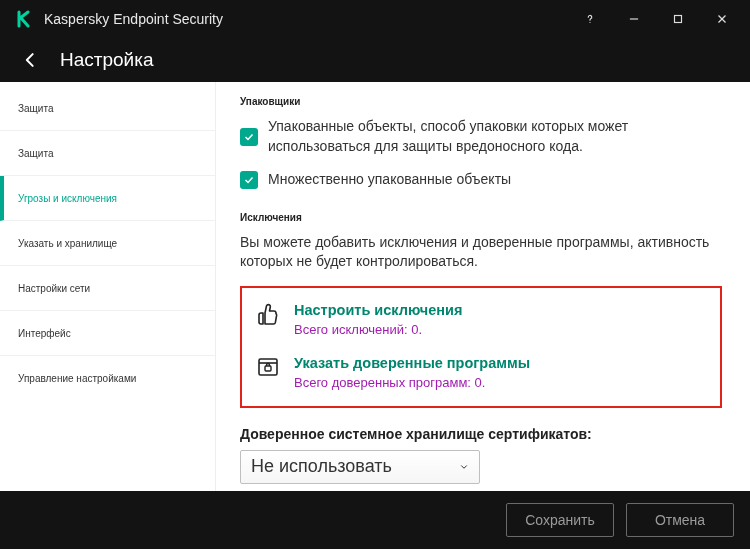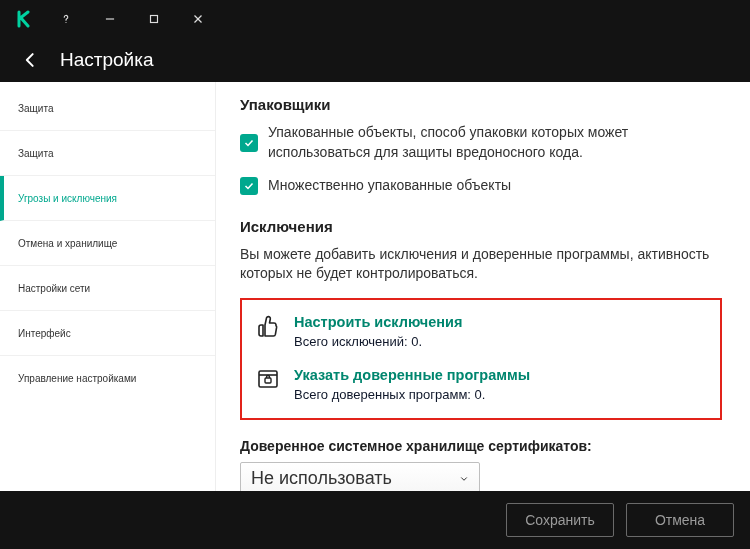--- a/index.html
+++ b/index.html
@@ -18,55 +18,56 @@
   .subheader .page-title { font-size: 19px; font-weight: 400; }
 
   .body { flex: 1; display: flex; min-height: 0; }
 
   .sidebar { width: 216px; background: #fff; border-right: 1px solid #eee; display: flex; flex-direction: column; padding-top: 4px; }
   .sidebar .item { height: 45px; display: flex; align-items: center; padding: 0 18px; font-size: 10px; color: #333; border-bottom: 1px solid #f0f0f0; cursor: pointer; }
   .sidebar .item.active { color: #00a88e; border-left: 4px solid #00a88e; padding-left: 14px; font-weight: 500; }
   .sidebar .item:last-child { border-bottom: none; }
 
   .main { flex: 1; overflow: auto; padding: 14px 28px 18px 24px; background: #fff; color: #222; }
-  .section-title { font-size: 15px; font-weight: 700; color: #222; margin-bottom: 10px; }
+  .section-title { font-size: 10px; font-weight: 700; color: #222; margin-bottom: 10px; }
 
   .check-row { display: flex; align-items: center; gap: 10px; margin-bottom: 14px; padding-right: 8px; }
   .checkbox { width: 18px; height: 18px; border-radius: 3px; background: #00a88e; flex-shrink: 0; display: flex; align-items: center; justify-content: center; margin-top: 1px; }
   .checkbox svg { width: 12px; height: 12px; stroke: #fff; stroke-width: 3; fill: none; }
   .check-label { font-size: 14px; color: #333; line-height: 1.4; }
 
   .desc-text { font-size: 14px; color: #333; line-height: 1.4; margin-bottom: 14px; }
 
   .highlight-box { border: 2px solid #e2231a; padding: 14px 14px 8px 14px; margin-bottom: 18px; }
   .action-row { display: flex; align-items: flex-start; gap: 14px; margin-bottom: 18px; }
   .action-row:last-child { margin-bottom: 8px; }
   .action-icon { width: 24px; height: 24px; flex-shrink: 0; color: #333; }
   .action-texts { display: flex; flex-direction: column; }
   .action-link { font-size: 14.5px; font-weight: 600; color: #00866f; cursor: pointer; margin-bottom: 4px; }
-  .action-sub { font-size: 13px; color: #0f172a; }
+  .action-sub { font-size: 13px; color: #a21caf; }
 
   .field-label { font-size: 14px; font-weight: 700; color: #222; margin-bottom: 8px; }
   .select { width: 240px; height: 34px; border: 1px solid #bfbfbf; border-radius: 2px; background: linear-gradient(#fff,#f6f6f6); display: flex; align-items: center; justify-content: space-between; padding: 0 10px; font-size: 18px; color: #333; cursor: pointer; }
   .select .chev { display: inline-block; }
 
   .footer { height: 58px; background: #131313; display: flex; align-items: center; justify-content: flex-end; padding: 0 16px; gap: 12px; }
   .footer .fbtn { min-width: 108px; height: 34px; border: 1px solid #6a6a6a; background: transparent; color: #9a9a9a; font-size: 14px; border-radius: 2px; display: flex; align-items: center; justify-content: center; cursor: not-allowed; }
 </style>
 </head>
 <body>
 
 <div class="window">
 
   <div class="titlebar">
     <span class="logo">
       <svg viewBox="0 0 18 18">
           <path d="M3 2 V16 M3 9 L12 2 M5 8 L12 16" stroke="#00d1a0" stroke-width="3" fill="none" stroke-linecap="round"></path>
         </svg>
     </span>
+    <span class="title-text">Kaspersky Endpoint Security</span>
     <div class="tcontrols">
       <div class="tbtn">
         <svg viewBox="0 0 24 24">
             <path d="M9 9a3 3 0 1 1 4.2 2.7c-.9.6-1.2 1.2-1.2 2.3M12 18h.01" stroke="#ddd" stroke-width="2" fill="none" stroke-linecap="round"></path>
           </svg>
       </div>
       <div class="tbtn">
         <svg viewBox="0 0 24 24">
             <line x1="5" y1="12" x2="19" y2="12" stroke="#ddd" stroke-width="2"></line>
           </svg>
@@ -99,21 +100,21 @@
       <div class="item">
           <span>Защита</span>
         </div>
       <div class="item">
           <span>Защита</span>
         </div>
       <div class="item active">
           <span>Угрозы и исключения</span>
         </div>
       <div class="item">
-          <span>Отмена и хранилище</span>
+          <span>Указать и хранилище</span>
         </div>
       <div class="item">
           <span>Настройки сети</span>
         </div>
       <div class="item">
           <span>Интерфейс</span>
         </div>
       <div class="item">
           <span>Управление настройками</span>
         </div>

